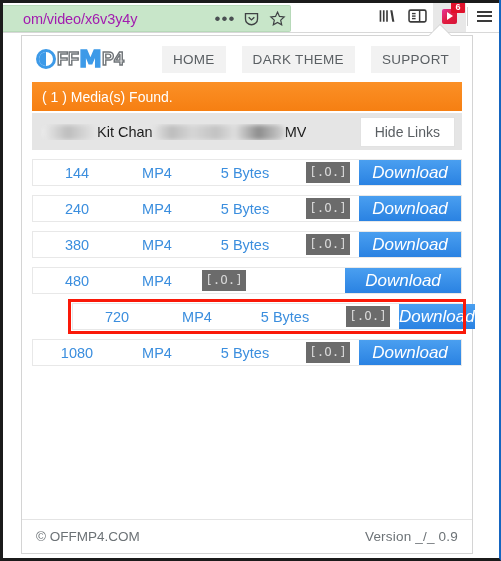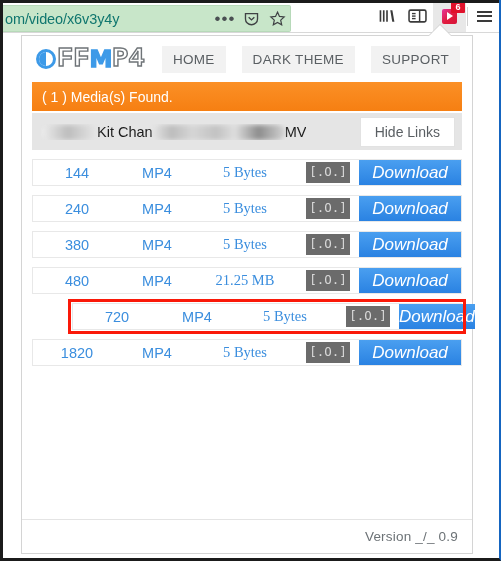--- a/index.html
+++ b/index.html
@@ -61,23 +61,23 @@
     background: #c8e6c9;
     border: 1px solid #b7d9b9;
     border-left: none;
     border-radius: 0 2px 2px 0;
     box-sizing: border-box;
     display: flex;
     align-items: center;
   }
   #urltext {
     flex: 1;
-    padding-left: 2px;
+    padding-left: 20px;
     font-size: 14.5px;
-    color: #0f766e;
+    color: #a21caf;
     white-space: nowrap;
     overflow: hidden;
     letter-spacing: -0.1px;
   }
   .urlicon {
     width: 26px;
     height: 26px;
     display: flex;
     align-items: center;
     justify-content: center;
@@ -201,22 +201,22 @@
     content: "";
     position: absolute;
     left: 0; top: 0;
     width: 7px; height: 14px;
     background: #3d9ae8;
     border-radius: 7px 0 0 7px;
   }
   .logo-out {
     color: #ffffff;
     -webkit-text-stroke: 1.4px #6f7478;
-    font-family: Liberation Mono, monospace;
-    font-size: 27px;
+    font-family: Liberation Sans, sans-serif;
+    font-size: 18px;
   }
   .logo-blue {
     color: #3d9ae8;
     -webkit-text-stroke: 1.4px #3d9ae8;
     font-family: "DejaVu Sans", sans-serif;
     font-size: 23px;
   }
   #navlinks {
     margin-left: auto;
     display: flex;
@@ -305,21 +305,21 @@
     background: #ffffff;
     border: 1px solid #e8e8e8;
     box-sizing: border-box;
     display: flex;
     align-items: center;
     font-size: 14.5px;
     color: #3b8ede;
   }
   .c-res   { width: 88px; text-align: center; flex: 0 0 auto; }
   .c-fmt   { width: 72px; text-align: center; flex: 0 0 auto; }
-  .c-size  { width: 104px; text-align: center; flex: 0 0 auto; font-family: Liberation Serif, serif; }
+  .c-size  { width: 104px; text-align: center; flex: 0 0 auto; }
   .c-icon  { width: 62px; display: flex; justify-content: center; flex: 0 0 auto; }
   .filmbox {
     background: #6b6b6b;
     color: #d9d9d9;
     font-size: 12.5px;
     line-height: 1;
     padding: 4px 3px 5px 3px;
     letter-spacing: 0px;
     font-family: "DejaVu Sans Mono", monospace;
   }
@@ -475,21 +475,20 @@
             <span class="filmbox">[.O.]</span>
           </div>
           <div class="dlbtn">Download</div>
         </div>
       </div>
 
       <div class="rowwrap">
         <div class="row">
           <div class="c-res">480</div>
           <div class="c-fmt">MP4</div>
-          <div class="c-size">21.25 MB</div>
           <div class="c-icon">
             <span class="filmbox">[.O.]</span>
           </div>
           <div class="dlbtn">Download</div>
         </div>
       </div>
 
       <div class="rowwrap highlight">
         <div class="row">
           <div class="c-res">720</div>
@@ -497,30 +496,31 @@
           <div class="c-size">5 Bytes</div>
           <div class="c-icon">
             <span class="filmbox">[.O.]</span>
           </div>
           <div class="dlbtn">Download</div>
         </div>
       </div>
 
       <div class="rowwrap">
         <div class="row">
-          <div class="c-res">1820</div>
+          <div class="c-res">1080</div>
           <div class="c-fmt">MP4</div>
           <div class="c-size">5 Bytes</div>
           <div class="c-icon">
             <span class="filmbox">[.O.]</span>
           </div>
           <div class="dlbtn">Download</div>
         </div>
       </div>
 
     </div>
 
     <div id="footer">
+      <div>© OFFMP4.COM</div>
       <div id="version">Version _/_ 0.9</div>
     </div>
 
   </div>
 </div>
 
 </body></html>

